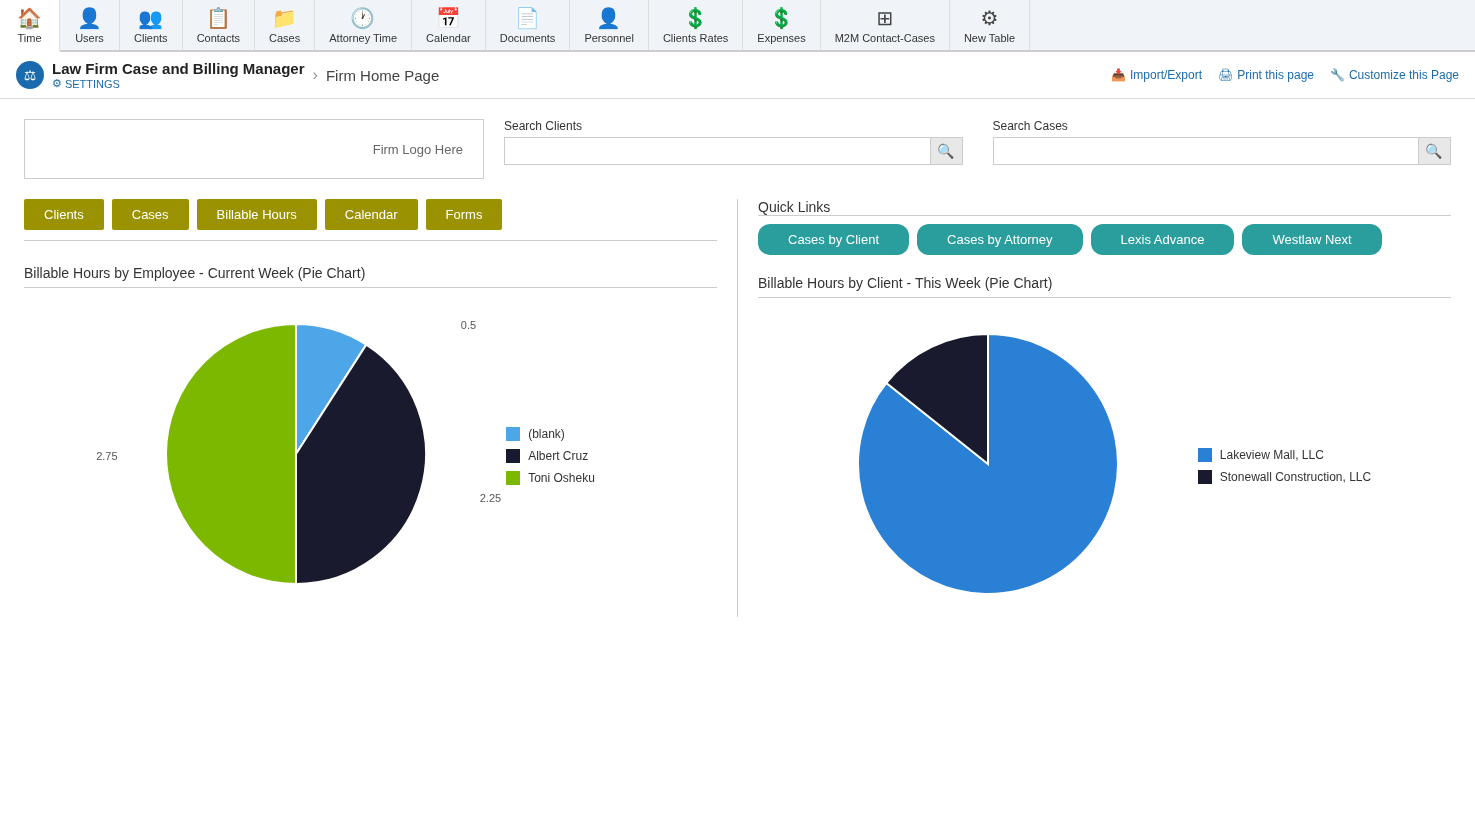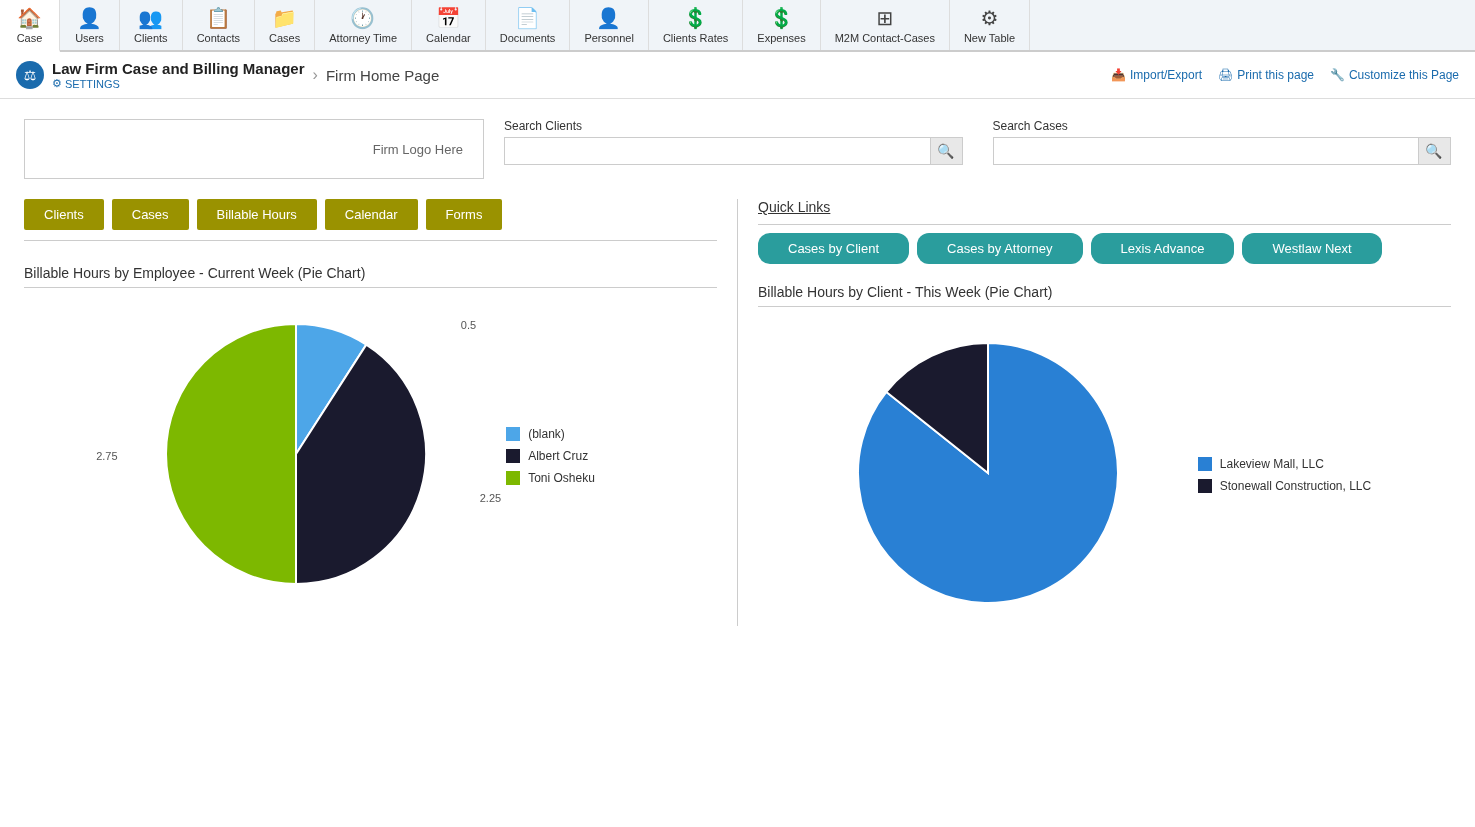--- a/index.html
+++ b/index.html
@@ -97,21 +97,21 @@
       border-left: none;
       cursor: pointer;
       display: flex; align-items: center; justify-content: center;
       font-size: 14px;
     }
 
     
     #quick-links-section {
       margin-bottom: 20px;
     }
-    #quick-links-label { font-size: 14px; color: #333; margin-bottom: 8px; border-bottom: 1px solid #ccc; padding-bottom: 9px; text-decoration: underline; }
+    #quick-links-label { font-size: 14px; color: #333; margin-bottom: 8px; border-bottom: 1px solid #ccc; padding-bottom: 0; }
     #quick-links-buttons { display: flex; gap: 8px; flex-wrap: wrap; }
     .quick-link-btn {
       background: #2a9d9d;
       color: #fff;
       border: none;
       padding: 8px 30px;
       font-size: 13px;
       cursor: pointer;
       border-radius: 12px;
     }
@@ -182,21 +182,21 @@
     }
     #panels-row { display: flex; }
   </style>
 </head>
 <body>
 
 <div id="top-nav">
 
 <div class="nav-item active">
       <span class="nav-icon">🏠</span>
-      <span>Case</span>
+      <span>Time</span>
     </div>
     <div class="nav-item">
       <span class="nav-icon">👤</span>
       <span>Users</span>
     </div>
     <div class="nav-item">
       <span class="nav-icon">👥</span>
       <span>Clients</span>
     </div>
     <div class="nav-item">

